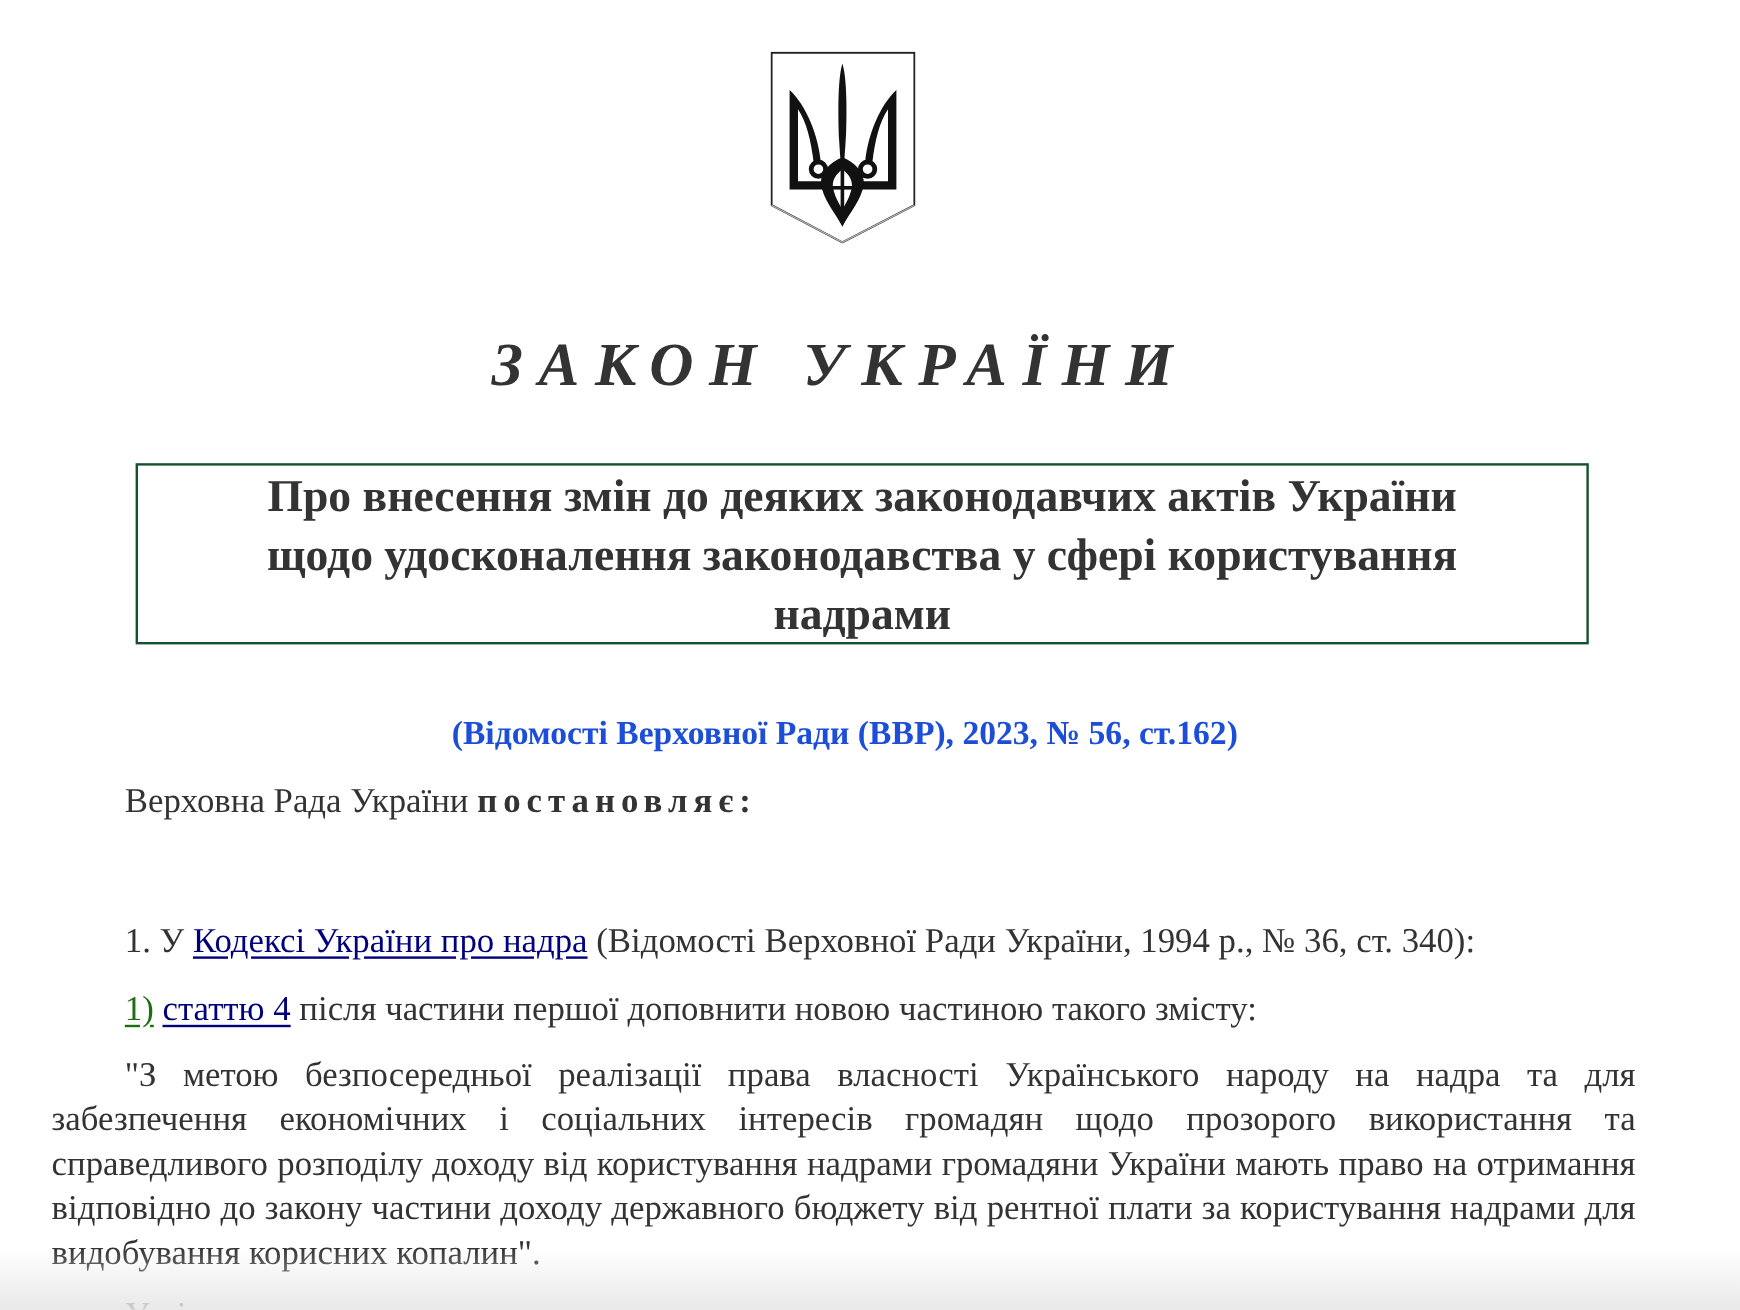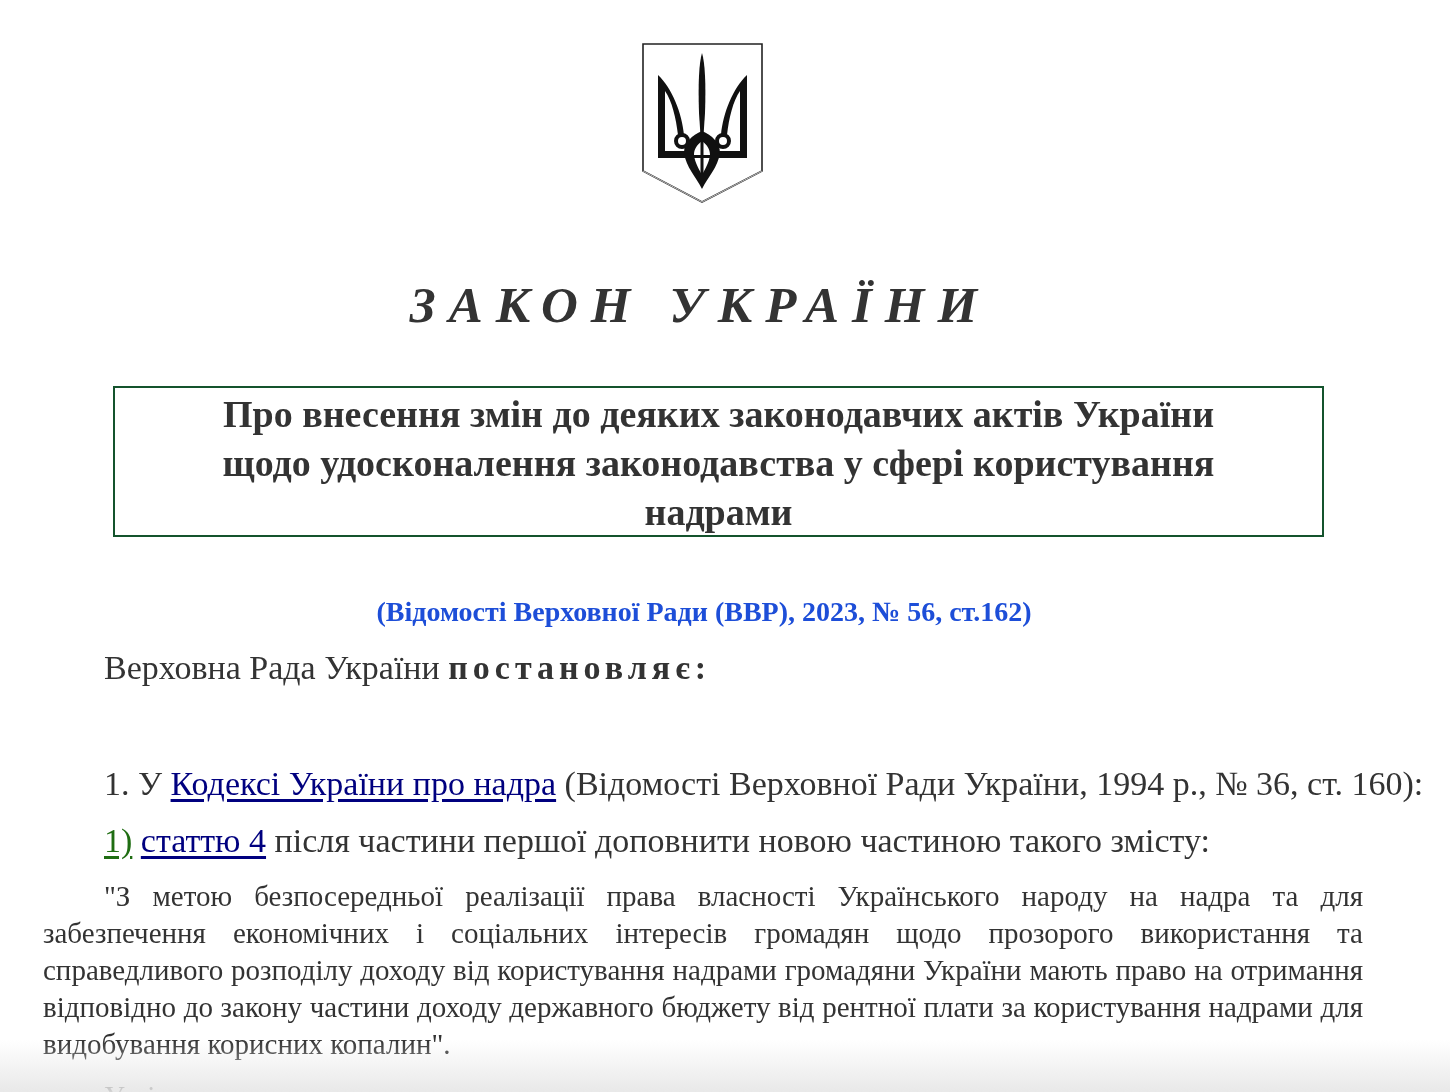--- a/index.html
+++ b/index.html
@@ -68,21 +68,21 @@
       top: 592px;
       text-align: center;
       font-size: 28px;
       font-weight: bold;
       line-height: 40px;
       color: #1d4ed8;
     }
     .para {
       position: absolute;
       left: 104px;
-      font-size: 34px;
+      font-size: 29px;
       line-height: 40px;
       color: #333333;
       white-space: nowrap;
     }
     .spaced {
       font-weight: bold;
       letter-spacing: 5px;
     }
     a.link {
       color: #00007f;
@@ -159,21 +159,21 @@
   </div>
 
   <div class="source">(Відомості Верховної Ради (ВВР), 2023, № 56, ст.162)</div>
 
   <div class="para" style="top:648px;">
     <span>Верховна Рада України </span><span class="spaced">постановляє:</span>
   </div>
 
 
   <div class="para" style="top:764px;">
-    <span>1. У </span><a class="link" href="#">Кодексі України про надра</a><span> (Відомості Верховної Ради України, 1994 р., № 36, ст. 160):</span>
+    <span>1. У </span><a class="link" href="#">Кодексі України про надра</a><span> (Відомості Верховної Ради України, 1994 р., № 36, ст. 340):</span>
   </div>
 
   <div class="para" style="top:821px;">
     <a class="link-green" href="#">1)</a>
     <a class="link" href="#">статтю 4</a><span> після частини першої доповнити новою частиною такого змісту:</span>
   </div>
 
   <div class="quote-block">"З метою безпосередньої реалізації права власності Українського народу на надра та для забезпечення економічних і соціальних інтересів громадян щодо прозорого використання та справедливого розподілу доходу від користування надрами громадяни України мають право на отримання відповідно до закону частини доходу державного бюджету від рентної плати за користування надрами для видобування корисних копалин".</div>
 
   <div class="cutoff">У ні</div>

